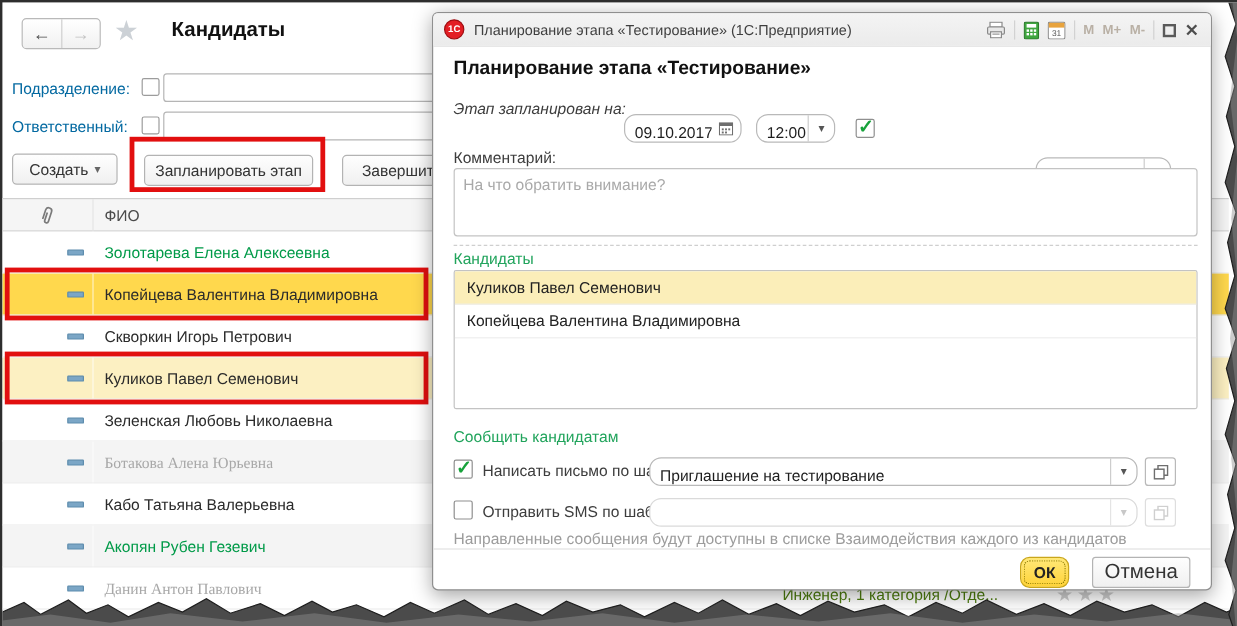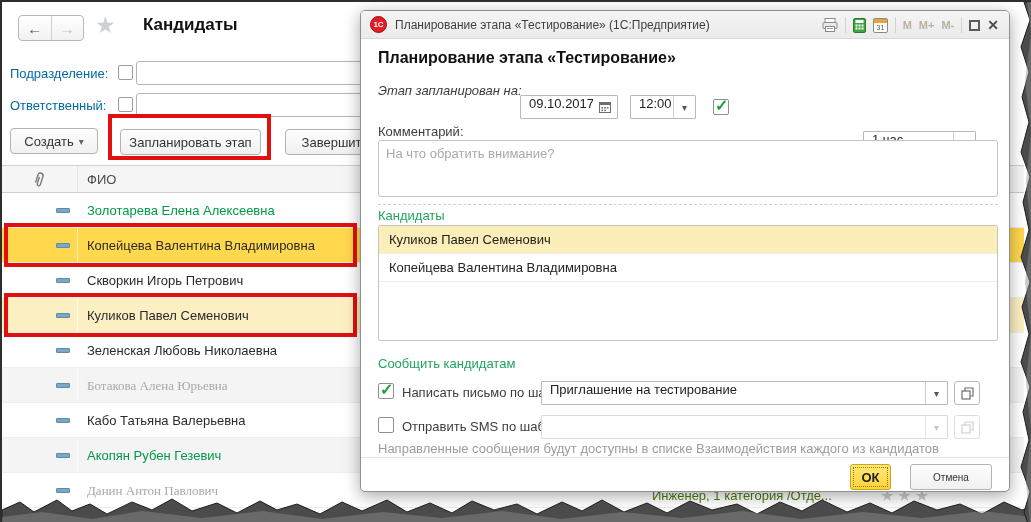--- a/index.html
+++ b/index.html
@@ -60,22 +60,22 @@
   .tbsep { width:1px; height:16px; background:#d2d2d2; }
   .mem { font-size:11px; font-weight:bold; color:#b9b0a5; }
   .maxbox { width:11px; height:11px; border:2px solid #5a5a5a; }
   .closex { font-size:14px; color:#4d4d4d; font-weight:bold; }
 
   .dheading { position:absolute; left:17px; top:38px; font-size:16px; font-weight:bold; color:#111; }
   .dlabel { position:absolute; font-size:13px; color:#3d3d3d; white-space:nowrap; }
   .greenlabel { position:absolute; font-size:13px; color:#21a45c; white-space:nowrap; }
   .graynote { position:absolute; font-size:13px; color:#9c9c9c; white-space:nowrap; }
 
-  .field { position:absolute; height:24px; border:1px solid #b9b9b9; border-radius:1px; background:#fff;
-           display:flex; align-items:flex-start; font-size:13px; color:#1e1e1e; }
+  .field { position:absolute; height:24px; border:1px solid #b9b9b9; border-radius:10px; background:#fff;
+           display:flex; align-items:flex-end; font-size:13px; color:#1e1e1e; }
   .field .val { padding-left:8px; flex:1; white-space:nowrap; overflow:hidden; }
   .field .ddseg { width:22px; align-self:stretch; border-left:1px solid #cdcdcd; display:flex;
                   align-items:center; justify-content:center; font-size:10px; color:#555; cursor:pointer; }
   .field .icoseg { width:24px; align-self:stretch; display:flex; align-items:center; justify-content:center; cursor:pointer; }
   .field.disabled { border-color:#dadada; }
   .field.disabled .ddseg { color:#c8c8c8; border-left-color:#e4e4e4; }
 
   .dchk { position:absolute; width:16px; height:16px; border:1px solid #8f8f8f; border-radius:2px; background:#fff; }
   .dchk .mark { position:absolute; left:1px; top:-4px; font-size:16px; font-weight:bold; color:#17a23b; }
 
@@ -89,25 +89,25 @@
   .dashedsep { position:absolute; left:17px; top:193px; width:620px; border-top:1px dashed #cfcfcf; }
 
   .clist { position:absolute; left:17px; top:214px; width:620px; height:116px; border:1px solid #c3c3c3;
            border-radius:2px; background:#fff; overflow:hidden; }
   .citem { height:28px; line-height:28px; padding-left:10px; font-size:13px; color:#222;
            border-bottom:1px solid #eeeeee; cursor:default; }
   .citem.sel { background:#fbeeb9; }
 
   .footer-sep { position:absolute; left:0; right:0; top:446px; border-top:1px solid #e2e2e2; }
   .okbtn { position:absolute; left:489px; top:453px; width:41px; height:26px;
-           background:linear-gradient(#ffe878,#ffd338); border:1px solid #c9a61c; border-radius:3px;
+           background:linear-gradient(#ffe878,#ffd338); border:1px solid #c9a61c; border-radius:8px;
            font-size:13px; font-weight:bold; color:#222; display:flex; align-items:center; justify-content:center;
            outline:1px dotted #8a7800; outline-offset:-4px; cursor:pointer; }
   .cancelbtn { position:absolute; left:549px; top:453px; width:82px; height:26px; border:1px solid #b3b3b3;
-           border-radius:3px; background:linear-gradient(#fefefe,#f0f0f0); font-size:10px; color:#333;
+           border-radius:3px; background:linear-gradient(#fefefe,#f0f0f0); font-size:17px; color:#333;
            display:flex; align-items:center; justify-content:center; cursor:pointer; }
 
   
   .tear { position:absolute; z-index:20; pointer-events:none; }
   svg { display:block; }
 </style>
 </head>
 <body>
 
 <div class="screen">

